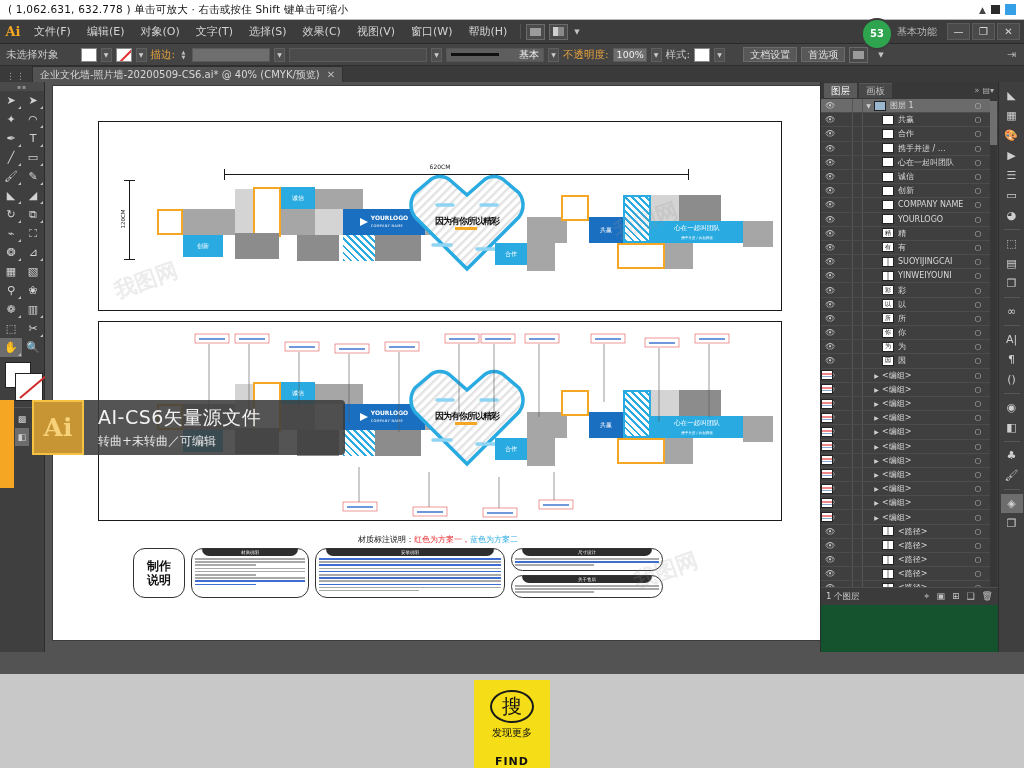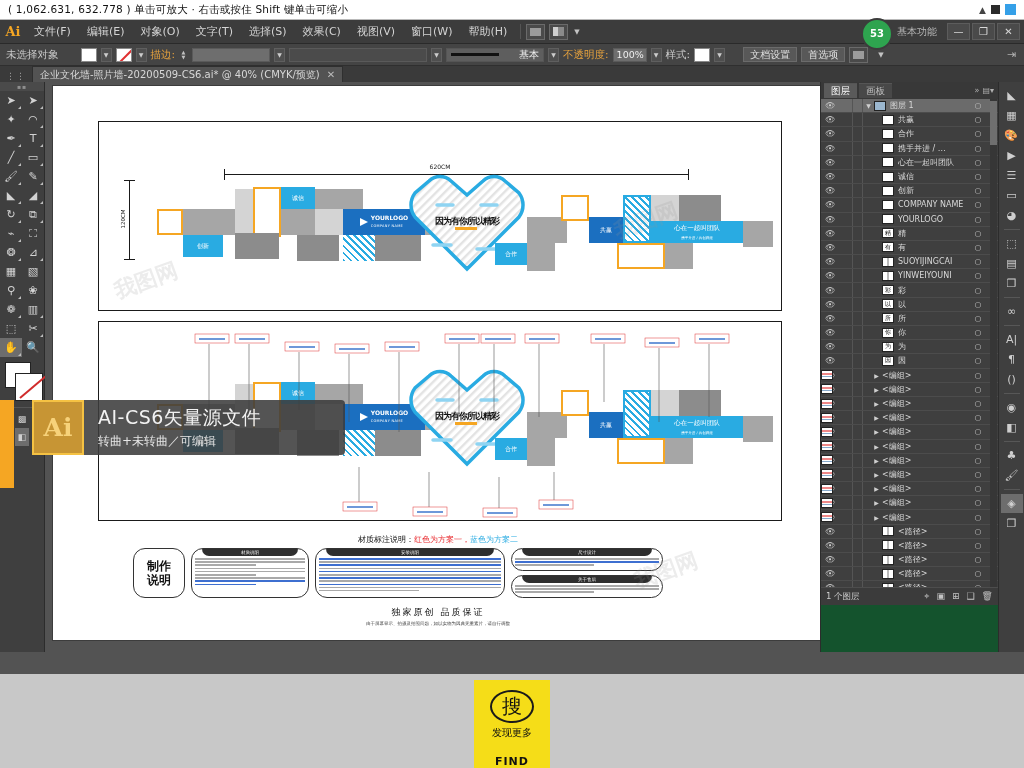--- a/index.html
+++ b/index.html
@@ -640,24 +640,20 @@
                 <div class="mat-hdr">关于售后</div>
                 <div class="mat-lines">
                   <div class="mline"></div>
                     <div class="mline"></div>
                     <div class="mline s"></div>
                 </div>
               </div>
             </div>
           </div>
 
-          <div class="guar">
-            <div class="t1">独家原创 品质保证</div>
-            <div class="t2">由于屏幕显示、拍摄及拍照问题，如以实物为因典无重素片，请自行调整</div>
-          </div>
 
           <div class="wm" style="left:60px;top:180px">我图网</div>
           <div class="wm" style="left:560px;top:120px">我图网</div>
           <div class="wm" style="left:580px;top:470px">我图网</div>
         </div>
       </div>
 
       <div class="banner-orange"></div>
       <div class="banner">
         <div class="banner-ico">Ai</div>

